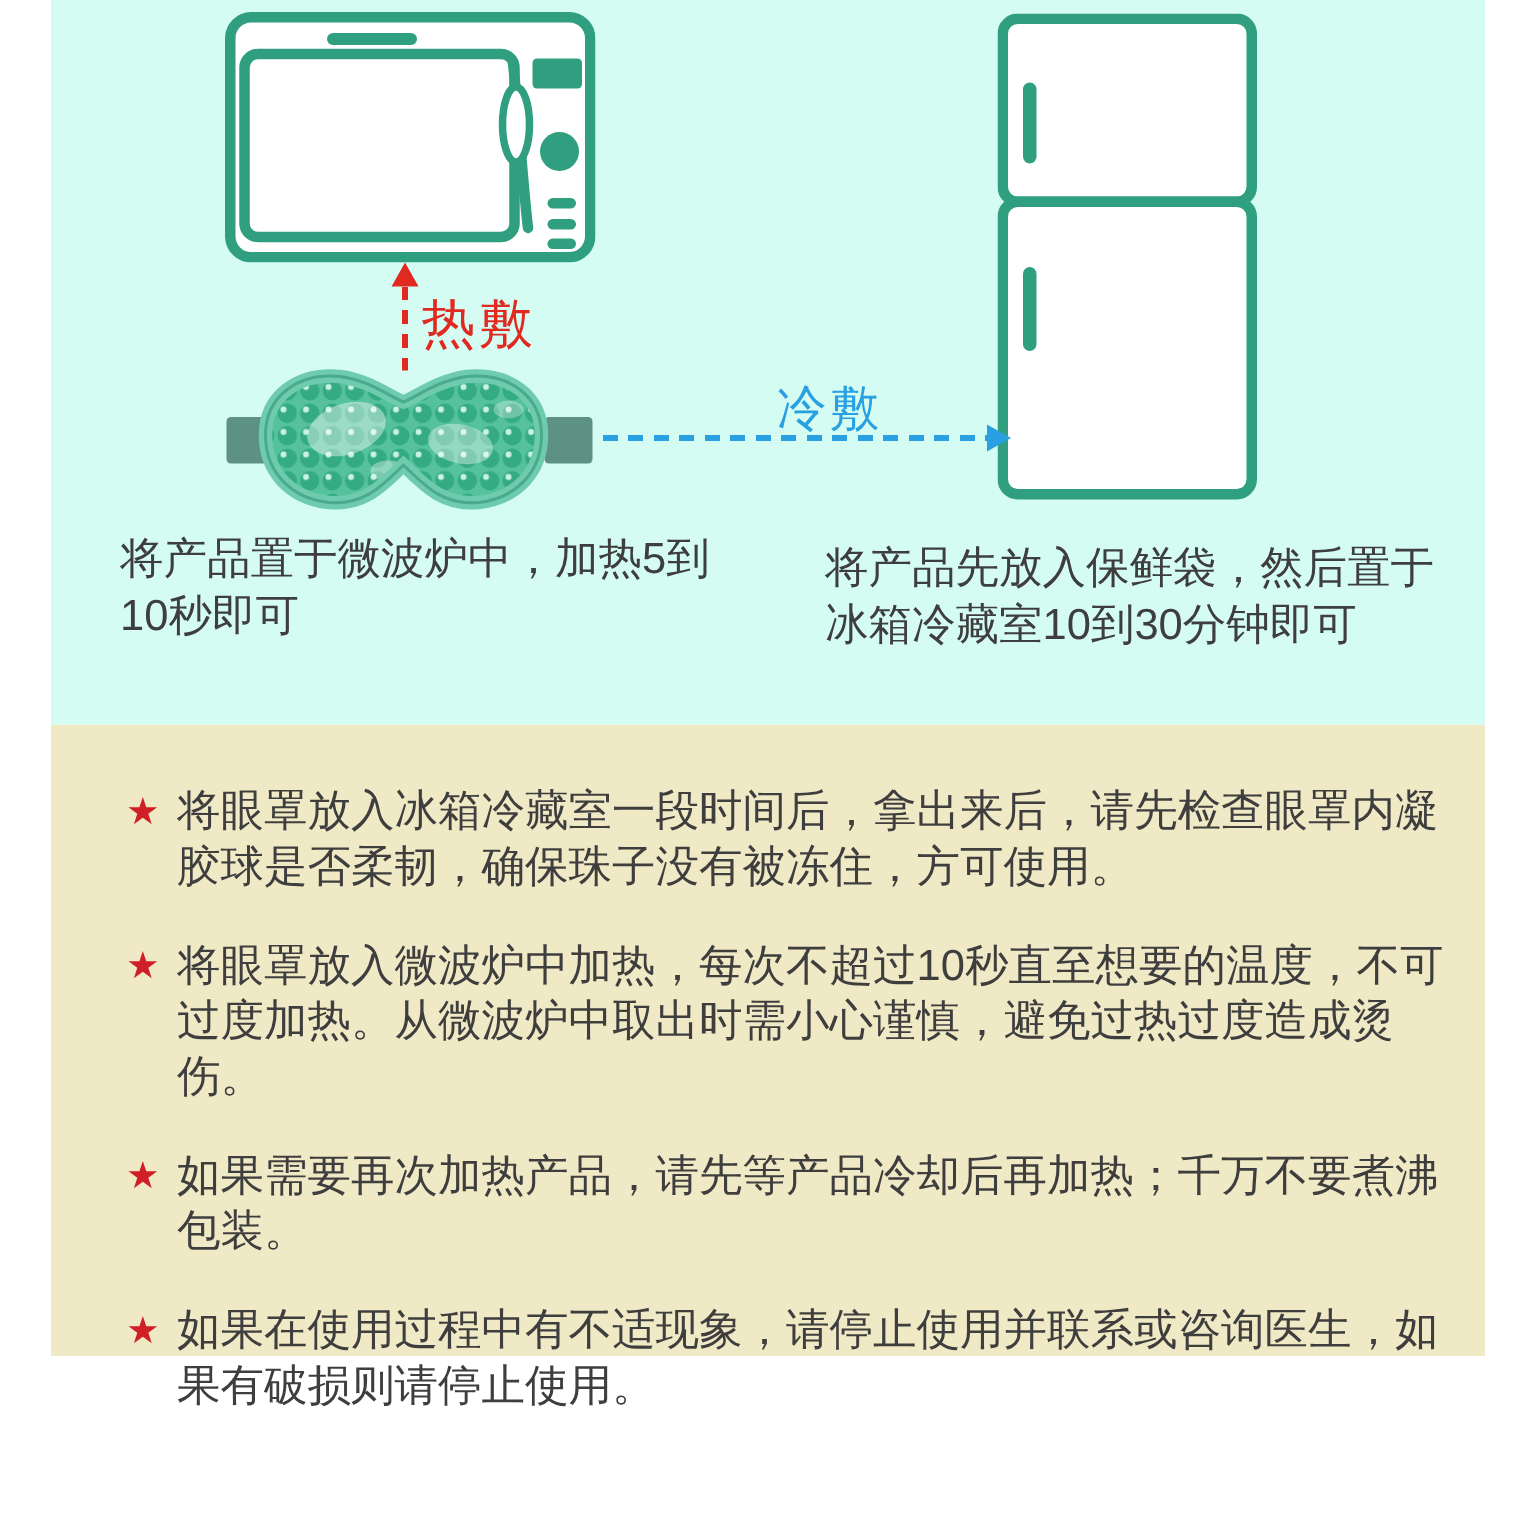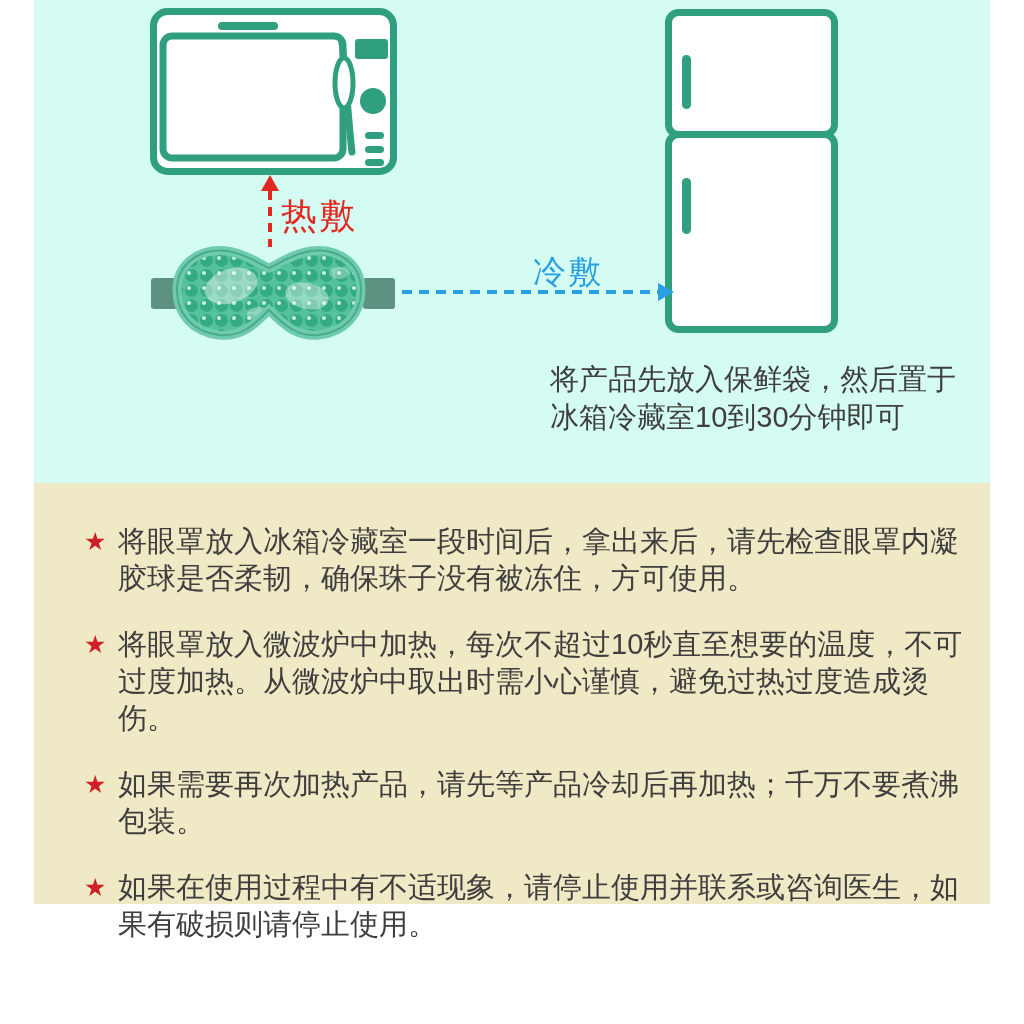--- a/index.html
+++ b/index.html
@@ -63,21 +63,20 @@
     border-top: 9px solid transparent;
     border-bottom: 9px solid transparent;
     border-left: 16px solid var(--coldblue,#28a0e2);
   }
   .cold-label {
     position: absolute;
     left: 484px; top: 250px;
     font-size: 33px;
     color: var(--coldblue,#28a0e2);
     letter-spacing: 2px;
-    margin-left: 15px;
   }
   .caption {
     position: absolute;
     margin: 0;
     font-size: 29px;
     line-height: 38px;
     color: var(--text,#3e3e3e);
   }
   .caption-left  { left: 46px;  top: 354px; width: 418px; }
   .caption-right { left: 516px; top: 360px; width: 430px; }
@@ -186,20 +185,21 @@
       </svg>
 
       <div class="arrow-up-head"></div>
       <div class="arrow-up-line"></div>
       <div class="hot-label">热敷</div>
 
       <div class="arrow-right-line"></div>
       <div class="arrow-right-head"></div>
       <div class="cold-label">冷敷</div>
 
+      <p class="caption caption-left">将产品置于微波炉中，加热5到10秒即可</p>
       <p class="caption caption-right">将产品先放入保鲜袋，然后置于冰箱冷藏室10到30分钟即可</p>
     </section>
 
 
     <section class="precautions">
       <ul id="precaution-list">
           <li>
             <span class="star">★</span>
             <span class="item-text">将眼罩放入冰箱冷藏室一段时间后，拿出来后，请先检查眼罩内凝胶球是否柔韧，确保珠子没有被冻住，方可使用。</span>
           </li>

